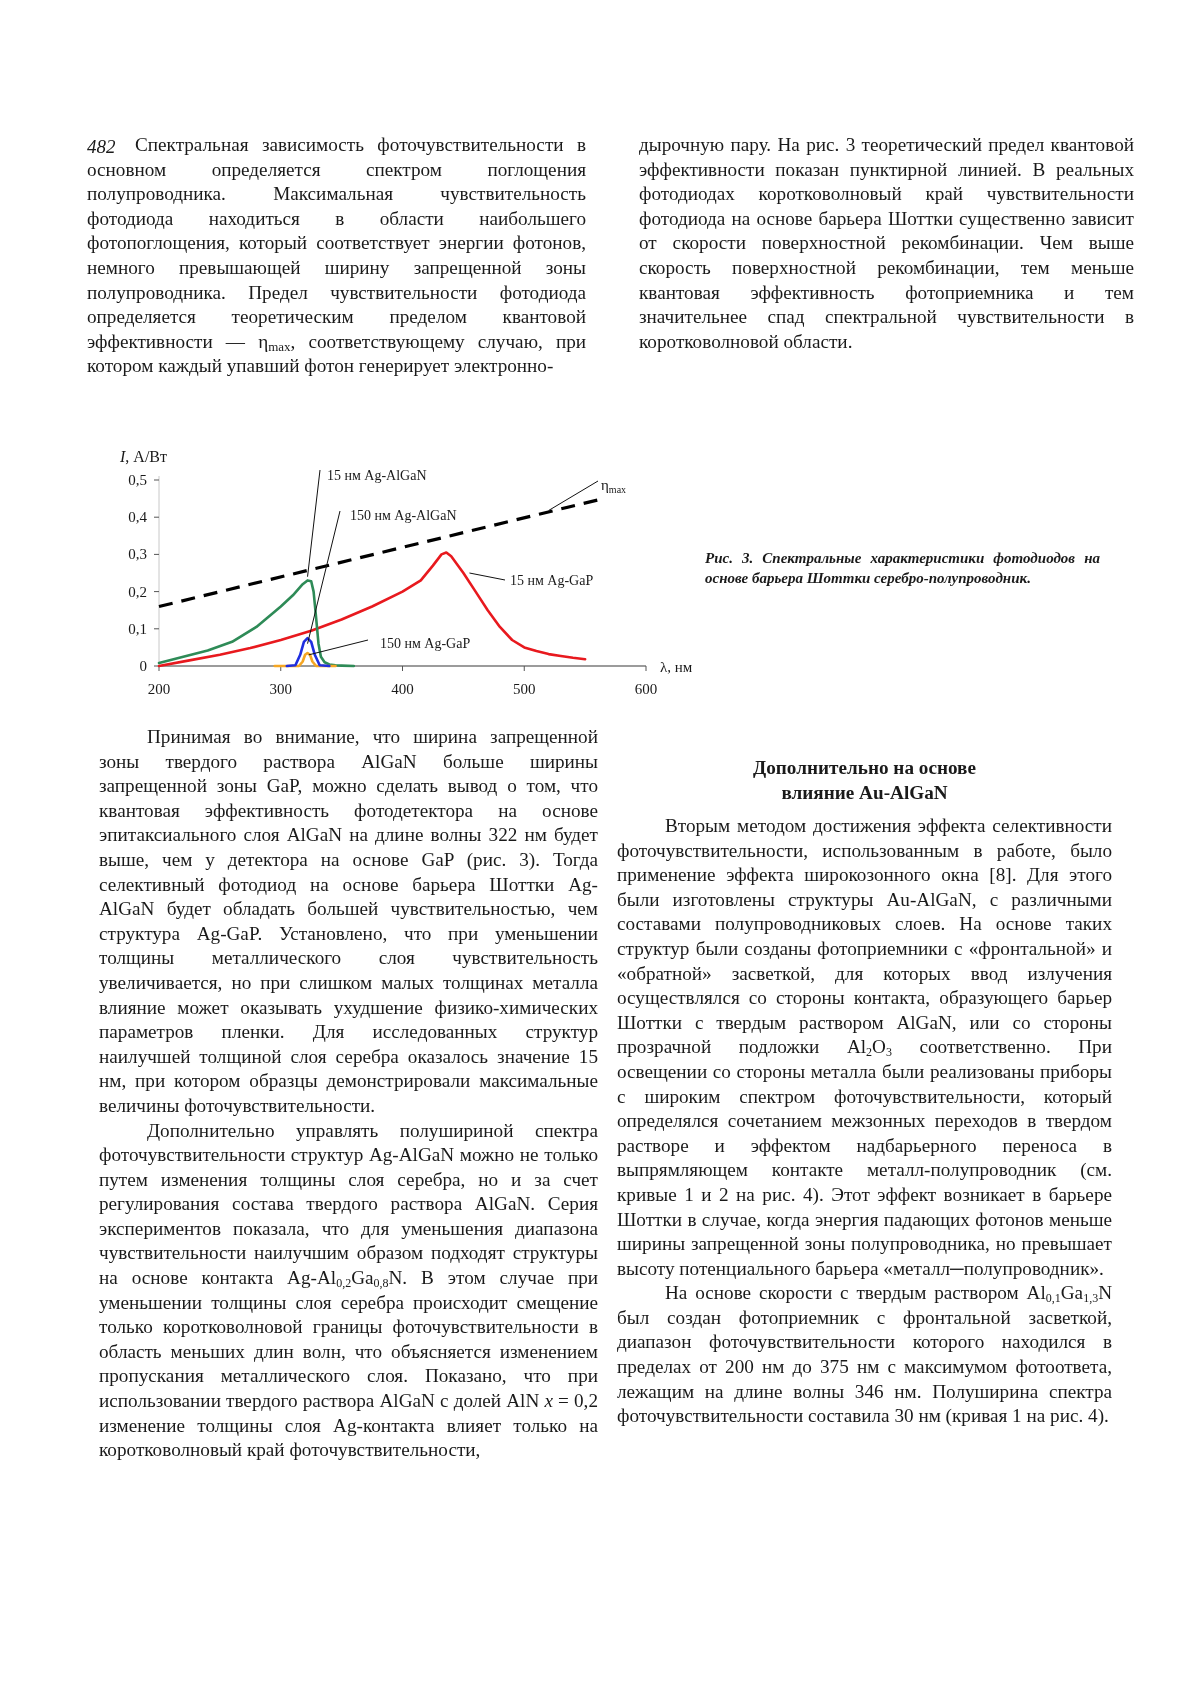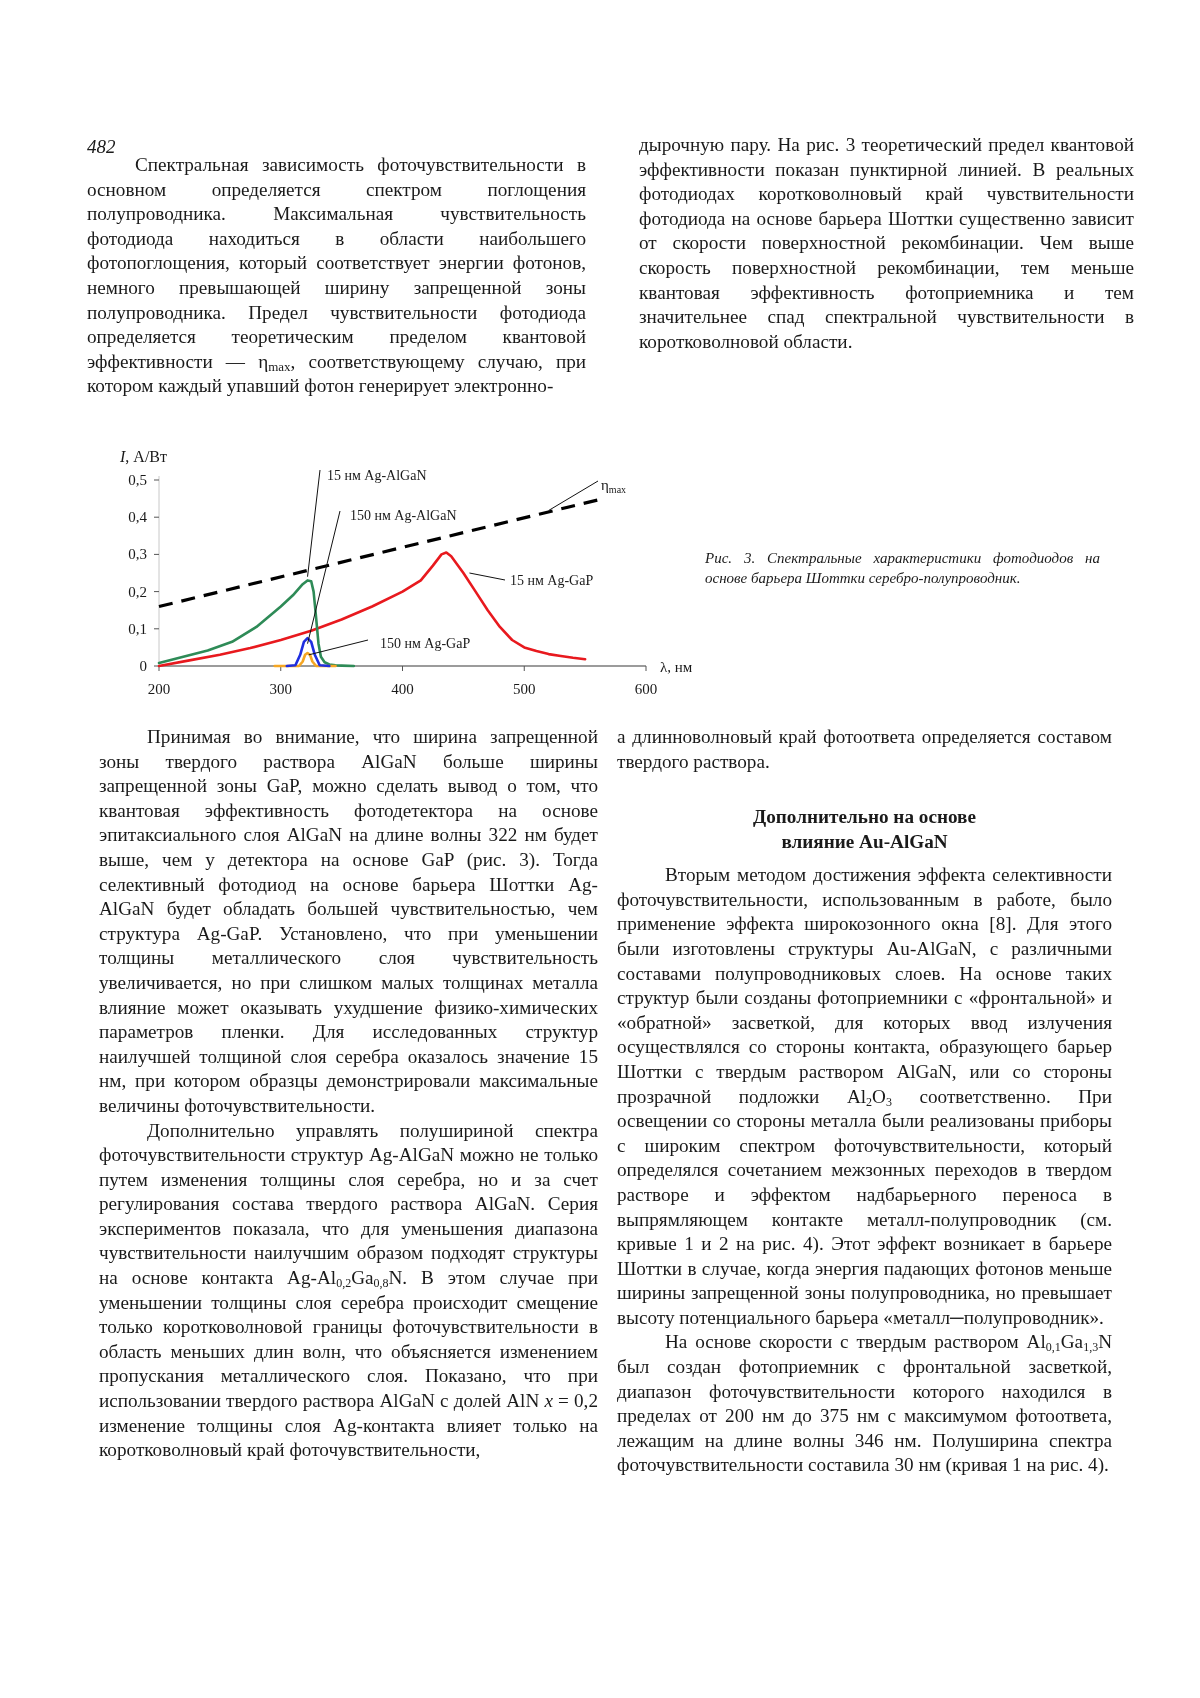--- a/index.html
+++ b/index.html
@@ -5,29 +5,29 @@
   html, body { margin: 0; padding: 0; background: #ffffff; }
   body { width: 1200px; height: 1698px; position: relative; overflow: hidden;
          font-family: "Liberation Serif", "DejaVu Serif", serif; color: #1a1a1a; }
   .header { position: absolute; top: 88px; left: 87px; right: 86px; height: 30px;
             font-style: italic; font-size: 19px; margin-top: 48px; }
   .header .pn { position: absolute; left: 0; top: 0; }
   .header .au { position: absolute; right: 0; top: 0; }
   .col { position: absolute; font-size: 19.2px; line-height: 24.6px; text-align: justify; }
   .col p { margin: 0; }
   .col p.ind { text-indent: 48px; }
-  .col-l1 { left: 87px; top: 133px; width: 499px; margin-top: 20px; }
+  .col-l1 { left: 87px; top: 133px; width: 499px; }
   .col-r1 { left: 639px; top: 133px; width: 495px; }
   .col-l2 { left: 99px; top: 725px; width: 499px; }
   .col-r2 { left: 617px; top: 725px; width: 495px; }
   .heading { text-align: center; font-weight: bold; margin: 30px 0 9px 0 !important; line-height: 25px; }
   sub { font-size: 12px; vertical-align: -3px; line-height: 0; }
   .eta-sub { font-size: 13px; }
   .caption { position: absolute; left: 705px; top: 548px; width: 395px; font-size: 15px; line-height: 20px;
-             font-weight: normal; font-style: italic; text-align: justify; }
+             font-weight: bold; font-style: italic; text-align: justify; }
   #chart { position: absolute; left: 0; top: 0; width: 1200px; height: 720px; }
   #chart text { font-family: "Liberation Serif", "DejaVu Serif", serif; fill: #1a1a1a; }
 </style>
 </head>
 <body>
 
 <div class="header">
   <span class="pn">482</span>
 </div>
 
@@ -84,17 +84,16 @@
   </svg>
 
 <div class="caption">Рис. 3. Спектральные характеристики фотодиодов на основе барьера Шоттки серебро-полупроводник.</div>
 
 <div class="col col-l2">
   <p class="ind">Принимая во внимание, что ширина запрещенной зоны твердого раствора AlGaN больше ширины запрещенной зоны GaP, можно сделать вывод о том, что квантовая эффективность фотодетектора на основе эпитаксиального слоя AlGaN на длине волны 322 нм будет выше, чем у детектора на основе GaP (рис. 3). Тогда селективный фотодиод на основе барьера Шоттки Ag-AlGaN будет обладать большей чувствительностью, чем структура Ag-GaP. Установлено, что при уменьшении толщины металлического слоя чувствительность увеличивается, но при слишком малых толщинах металла влияние может оказывать ухудшение физико-химических параметров пленки. Для исследованных структур наилучшей толщиной слоя серебра оказалось значение 15 нм, при котором образцы демонстрировали максимальные величины фоточувствительности.</p>
   <p class="ind"><span>Дополнительно управлять полушириной спектра фоточувствительности структур Ag-AlGaN можно не только путем изменения толщины слоя серебра, но и за счет регулирования состава твердого раствора AlGaN. Серия экспериментов показала, что для уменьшения диапазона чувствительности наилучшим образом подходят структуры на основе контакта Ag-Al</span><sub>0,2</sub><span>Ga</span><sub>0,8</sub><span>N. В этом случае при уменьшении толщины слоя серебра происходит смещение только коротковолновой границы фоточувствительности в область меньших длин волн, что объясняется изменением пропускания металлического слоя. Показано, что при использовании твердого раствора AlGaN с долей AlN </span><i>x</i><span> = 0,2 изменение толщины слоя Ag-контакта влияет только на коротковолновый край фоточувствительности,</span></p>
 </div>
 
 <div class="col col-r2">
-  <p>а длинноволновый край фотоответа определяется составом твердого раствора.</p>
   <p class="heading"><span>Дополнительно на основе</span><br><span>влияние Au-AlGaN</span></p>
   <p class="ind"><span>Вторым методом достижения эффекта селективности фоточувствительности, использованным в работе, было применение эффекта широкозонного окна [8]. Для этого были изготовлены структуры Au-AlGaN, с различными составами полупроводниковых слоев. На основе таких структур были созданы фотоприемники с «фронтальной» и «обратной» засветкой, для которых ввод излучения осуществлялся со стороны контакта, образующего барьер Шоттки с твердым раствором AlGaN, или со стороны прозрачной подложки Al</span><sub>2</sub><span>O</span><sub>3</sub><span> соответственно. При освещении со стороны металла были реализованы приборы с широким спектром фоточувствительности, который определялся сочетанием межзонных переходов в твердом растворе и эффектом надбарьерного переноса в выпрямляющем контакте металл-полупроводник (см. кривые 1 и 2 на рис. 4). Этот эффект возникает в барьере Шоттки в случае, когда энергия падающих фотонов меньше ширины запрещенной зоны полупроводника, но превышает высоту потенциального барьера «металл─полупроводник».</span></p>
   <p class="ind"><span>На основе скорости с твердым раствором Al</span><sub>0,1</sub><span>Ga</span><sub>1,3</sub><span>N был создан фотоприемник с фронтальной засветкой, диапазон фоточувствительности которого находился в пределах от 200 нм до 375 нм с максимумом фотоответа, лежащим на длине волны 346 нм. Полуширина спектра фоточувствительности составила 30 нм (кривая 1 на рис. 4).</span></p>
 </div>
 
 </body></html>

